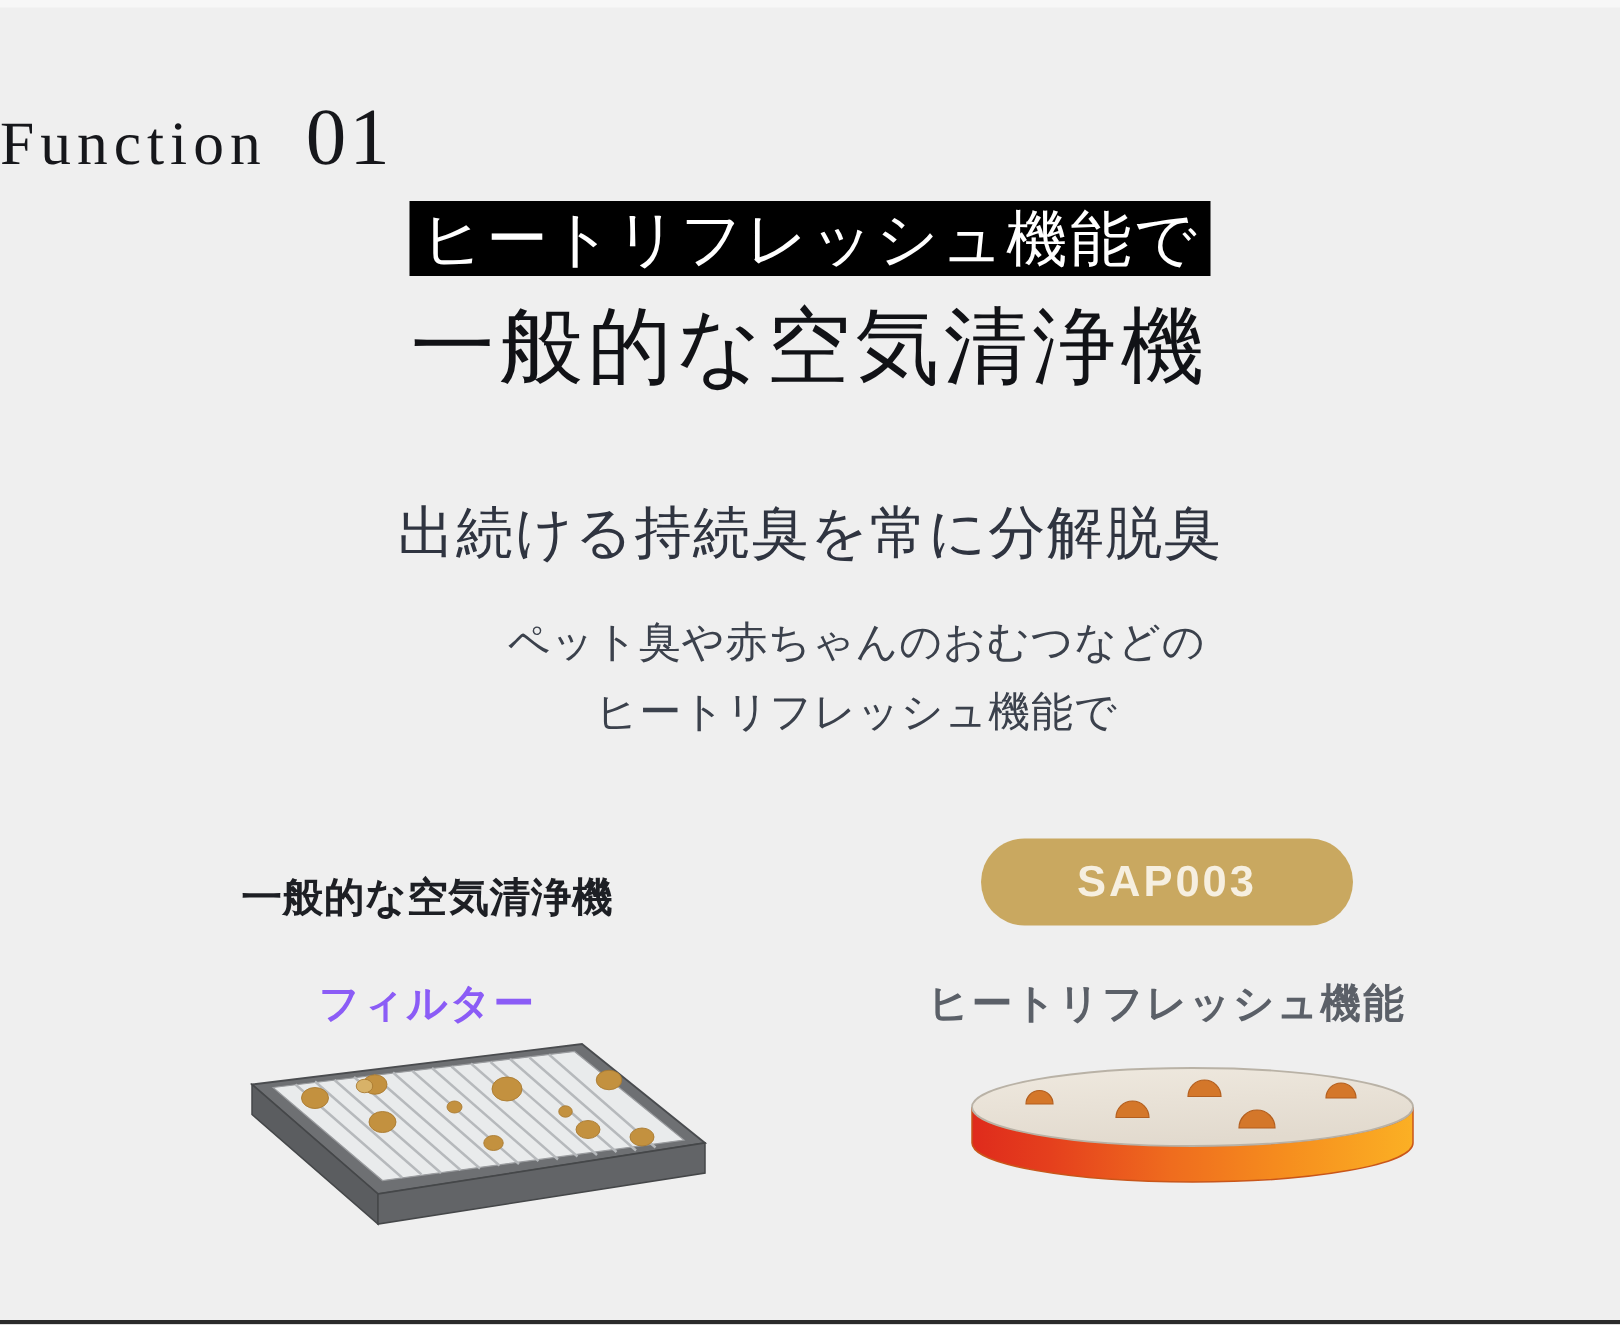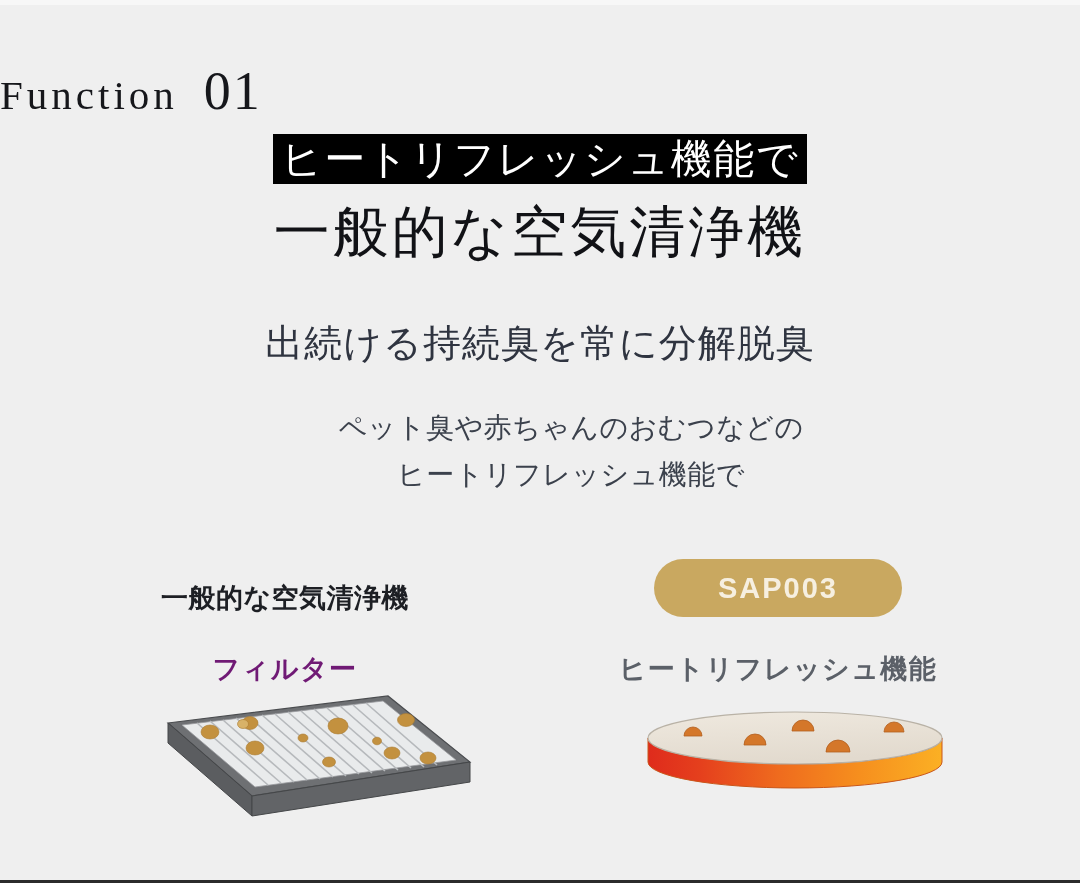--- a/index.html
+++ b/index.html
@@ -84,21 +84,21 @@
     font-size: 56px;
     line-height: 72px;
     color: #111216;
     letter-spacing: 3px;
     white-space: nowrap;
   }
 
   
   #subheading {
     position: absolute;
-    left: 0; top: 318px;
+    left: 0; top: 331px;
     width: 1080px;
     text-align: center;
     font-size: 38px;
     line-height: 50px;
     color: #2f3440;
     letter-spacing: 1px;
     white-space: nowrap;
   }
 
   
@@ -140,21 +140,21 @@
     font-size: 29px;
     font-weight: bold;
     letter-spacing: 2px;
     padding: 10px 64px;
     line-height: 38px;
   }
   .col-sub {
     text-align: center;
     font-size: 27px;
     font-weight: bold;
-    color: #701a75;
+    color: #8b5cf6;
     letter-spacing: 1.5px;
     white-space: nowrap;
     margin-top: 30px;
   }
   .col-sub.dark { color: #5b6068; }
 
   
   .illus { position: absolute; }
   #illus-left  { left: 140px; top: 690px; width: 340px; height: 130px; }
   #illus-right { left: 640px; top: 700px; width: 310px; height: 110px; }

